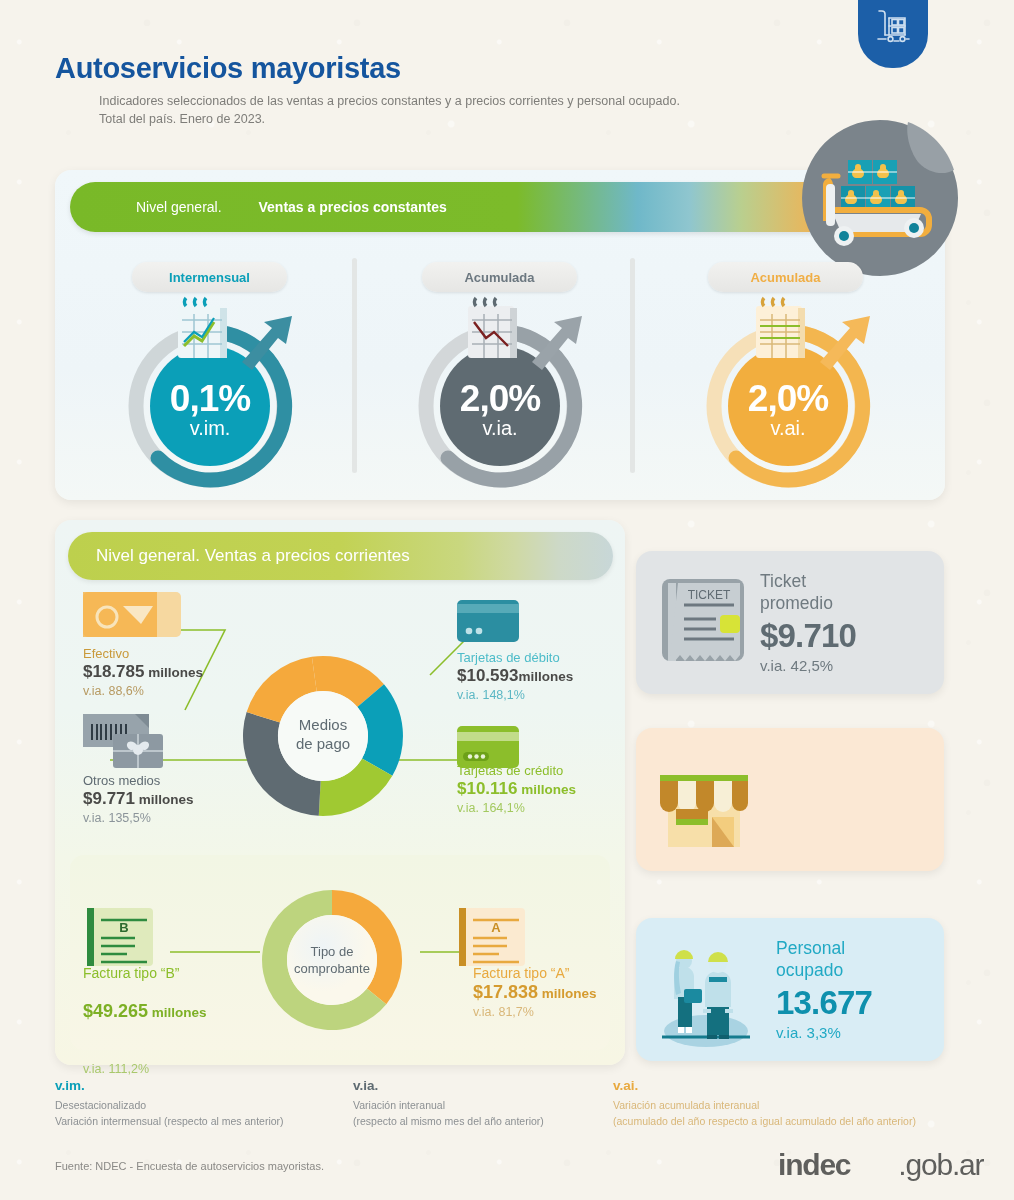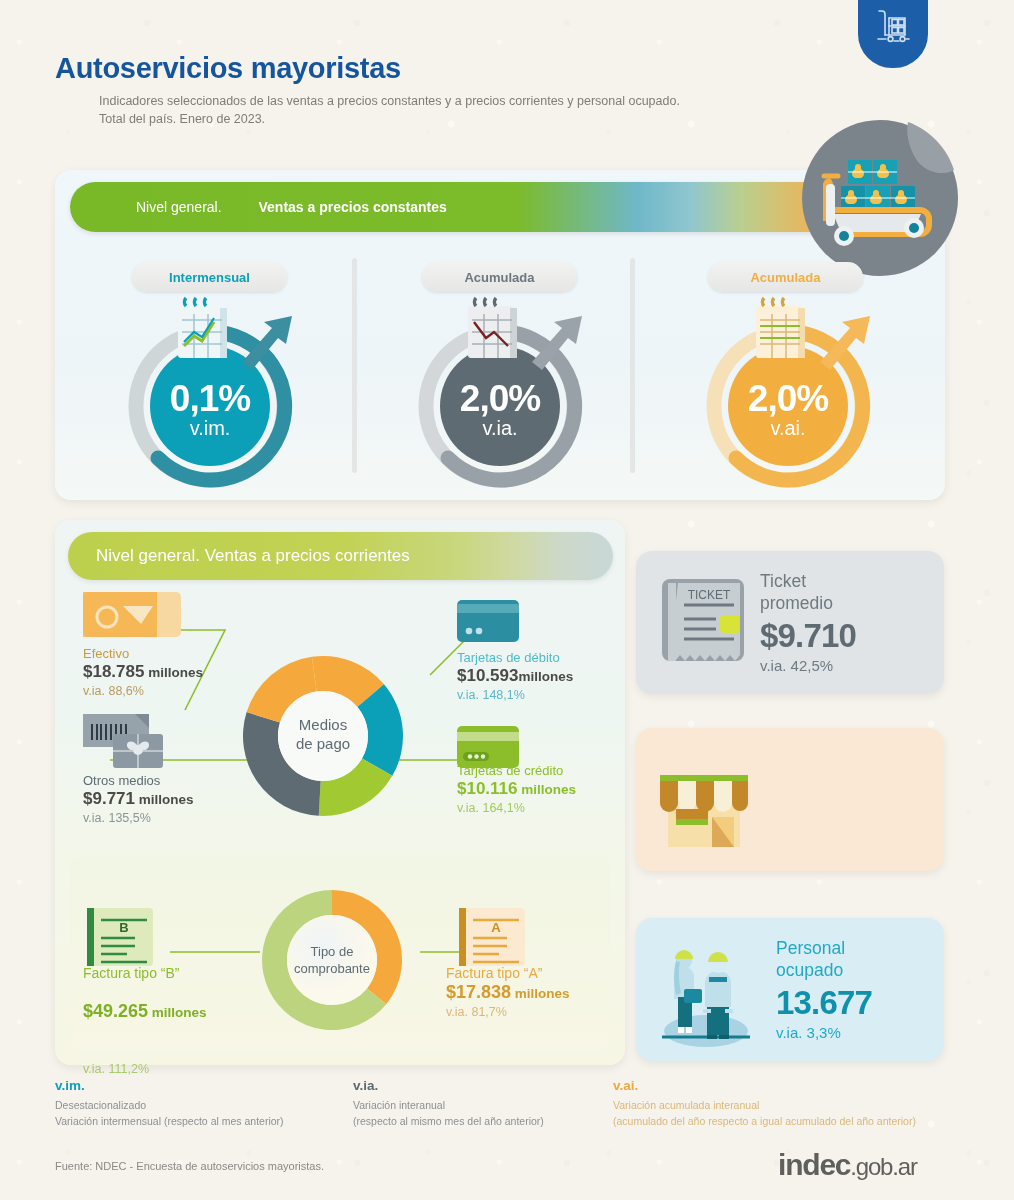--- a/index.html
+++ b/index.html
@@ -71,21 +71,21 @@
   .card .t{font-size:17.5px;line-height:1.22;}
   .card .big{font-size:33px;font-weight:bold;letter-spacing:-.8px;margin-top:3px;}
   .card .via{font-size:15px;margin-top:2px;}
 
   
   .legend{position:absolute;font-size:10.5px;line-height:1.5;}
   .legend .k{font-size:13.5px;font-weight:bold;display:block;margin-bottom:2px;}
   .source{position:absolute;left:55px;top:1160px;font-size:11px;color:#8a8986;}
   .logo{position:absolute;left:778px;top:1148px;font-size:30px;color:#5f5f5d;letter-spacing:-1.2px;}
   .logo b{font-weight:bold;}
-  .logo i{font-style:normal;font-size:24px;}
+  .logo i{font-style:normal;font-size:30px;margin-left:48px;}
 </style>
 </head>
 <body>
 
 <div class="canvas">
   <div class="noise"></div>
 
   <div class="top-badge">
     <svg width="42" height="42" viewBox="0 0 42 42">
       <g fill="none" stroke="#cfe0f0" stroke-width="1.6" stroke-linecap="round">
@@ -397,21 +397,21 @@
   <div class="icobox" style="left:455px;top:908px;width:70px;height:62px;">
     <svg width="70" height="62" viewBox="0 0 70 62">
       <rect x="4" y="0" width="66" height="58" rx="4" fill="#fbead0"></rect>
       <rect x="4" y="0" width="7" height="58" fill="#c98f25"></rect>
       <g stroke="#e8a93f" stroke-width="2.6">
           <path d="M18 12h46M18 30h34M18 38h34M18 46h26M18 54h46"></path>
         </g>
       <text x="41" y="24" text-anchor="middle" font-family="Liberation Sans, sans-serif" font-size="13" fill="#c98f25" font-weight="bold">A</text>
     </svg>
   </div>
-  <div class="lbl" style="left:446px;top:965px;">
+  <div class="lbl" style="left:473px;top:965px;">
     <span class="name" style="color:#e8a93f;font-size:14px;">Factura tipo “A”</span>
     <span class="amt" style="font-size:18px;"><span style="color:#d59b2f;">$17.838</span><em style="color:#d59b2f;"> millones</em></span>
     <span class="via" style="color:#d9b779;">v.ia. 81,7%</span>
   </div>
 
   <div class="card" style="top:537px;height:143px;background:#e1e4e6;padding-left:22px;margin-top:14px;">
     <svg width="92" height="100" viewBox="0 0 92 100">
       <rect x="4" y="6" width="82" height="82" rx="8" fill="#98a2a8"></rect>
       <rect x="10" y="10" width="8" height="78" fill="#c7ced2"></rect>
       <path d="M20 10h62v72l-5 6-5-6-5 6-5-6-5 6-5-6-5 6-5-6-5 6-5-6-5 6-5-6-5 6-5-6z" fill="#c7ced2"></path>

